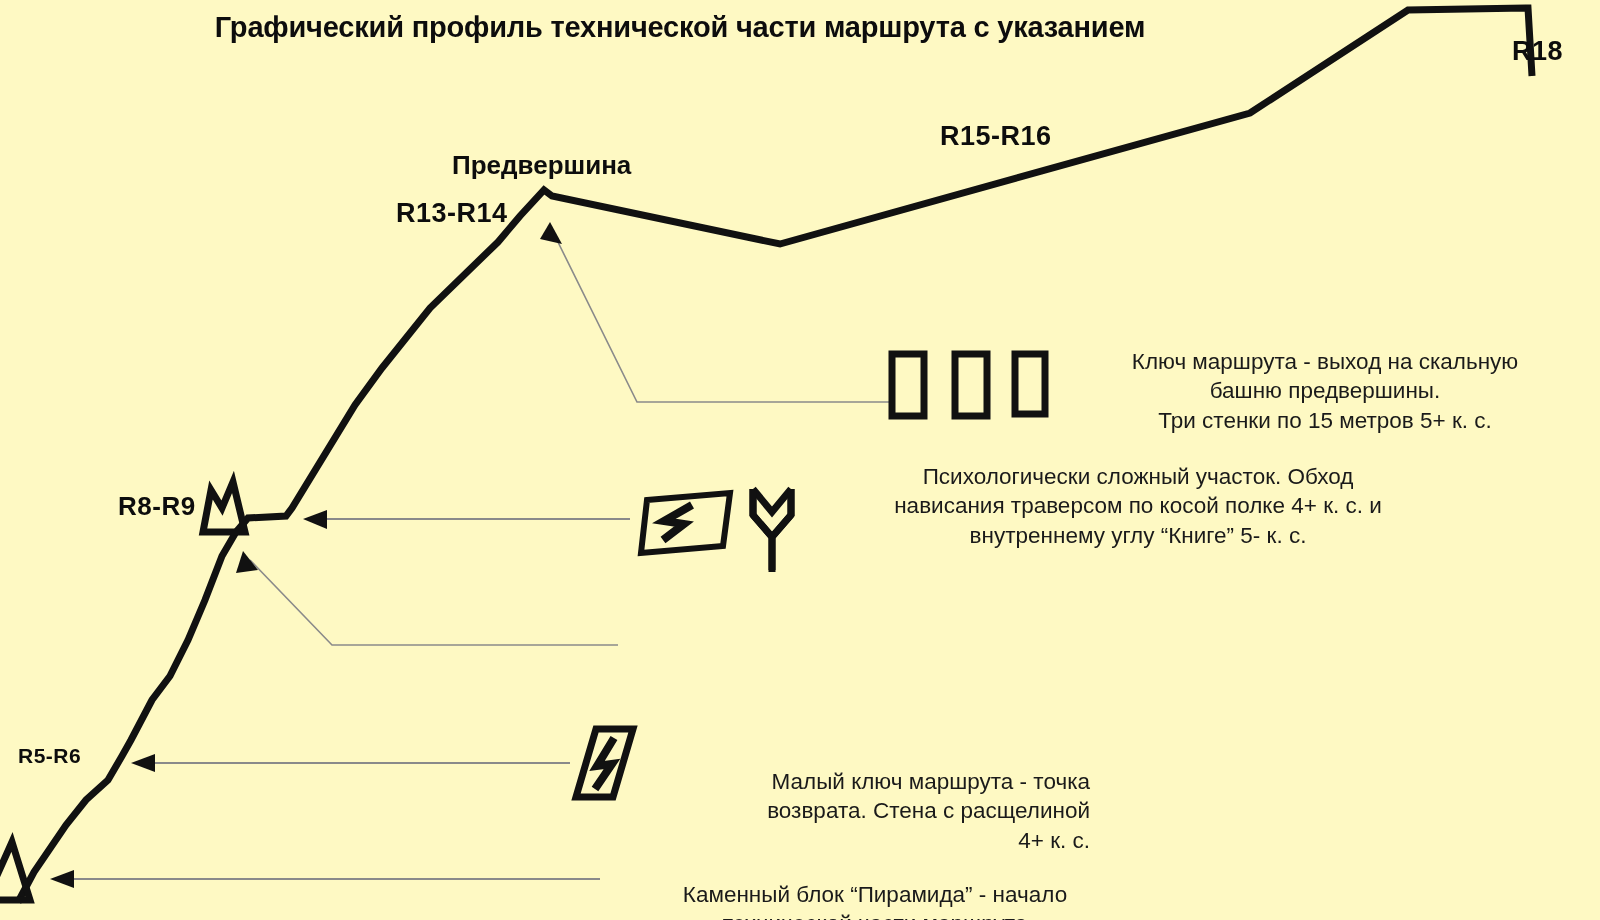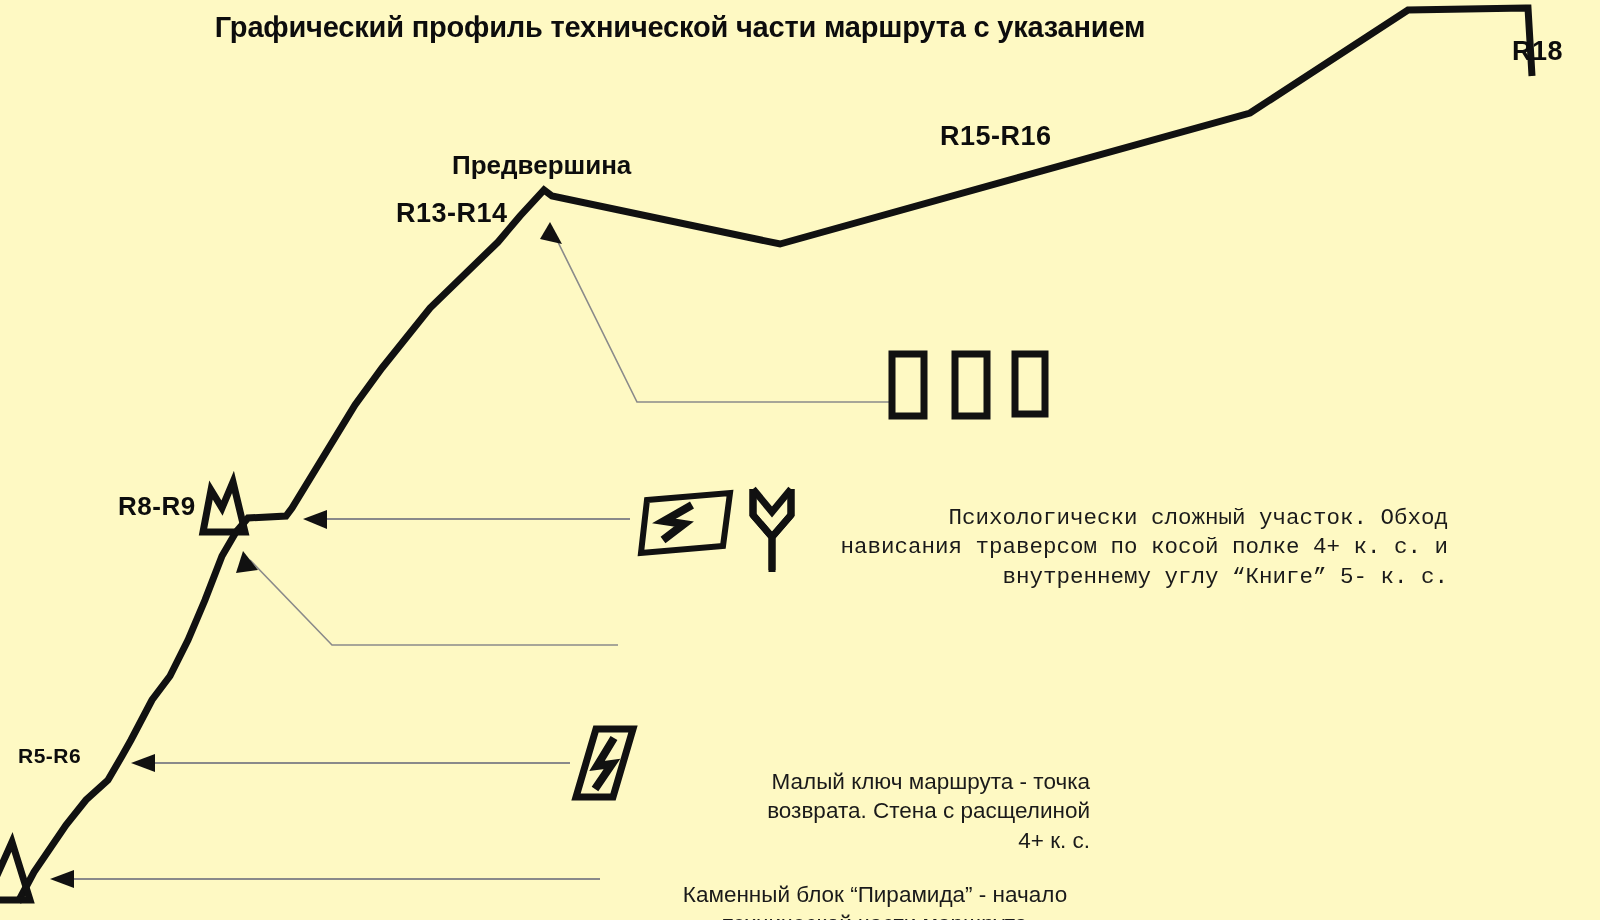--- a/index.html
+++ b/index.html
@@ -58,24 +58,23 @@
     white-space: pre-line;
   }
   #callout-key {
     left: 1055px;
     top: 347px;
     width: 540px;
     text-align: center;
   }
   #callout-psych {
     left: 828px;
-    top: 504px;
+    top: 462px;
     width: 620px;
-    text-align: right;
-    font-family: Liberation Mono, monospace;
+    text-align: center;
   }
   #callout-korona {
     left: 628px;
     top: 628px;
     width: 500px;
     text-align: left;
   }
   #callout-small-key {
     left: 660px;
     top: 727px;
@@ -162,20 +161,23 @@
     <div>Графический профиль технической части маршрута с указанием</div>
   </div>
 
   <div class="node-label" id="label-predvershina">Предвершина</div>
   <div class="node-label" id="label-r13r14">R13-R14</div>
   <div class="node-label" id="label-r15r16">R15-R16</div>
   <div class="node-label" id="label-r18">R18</div>
   <div class="node-label" id="label-r8r9">R8-R9</div>
   <div class="node-label" id="label-r5r6">R5-R6</div>
 
+  <div class="callout" id="callout-key">Ключ маршрута - выход на скальную
+башню предвершины.
+Три стенки по 15 метров 5+ к. с.</div>
   <div class="callout" id="callout-psych">Психологически сложный участок. Обход
 нависания траверсом по косой полке 4+ к. с.  и
 внутреннему углу “Книге” 5- к. с.</div>
   <div class="callout" id="callout-small-key">Малый ключ маршрута - точка
 возврата. Стена с расщелиной
 4+ к. с.</div>
   <div class="callout" id="callout-piramida">Каменный блок “Пирамида” - начало
 технической части маршрута</div>
 
 </div>

